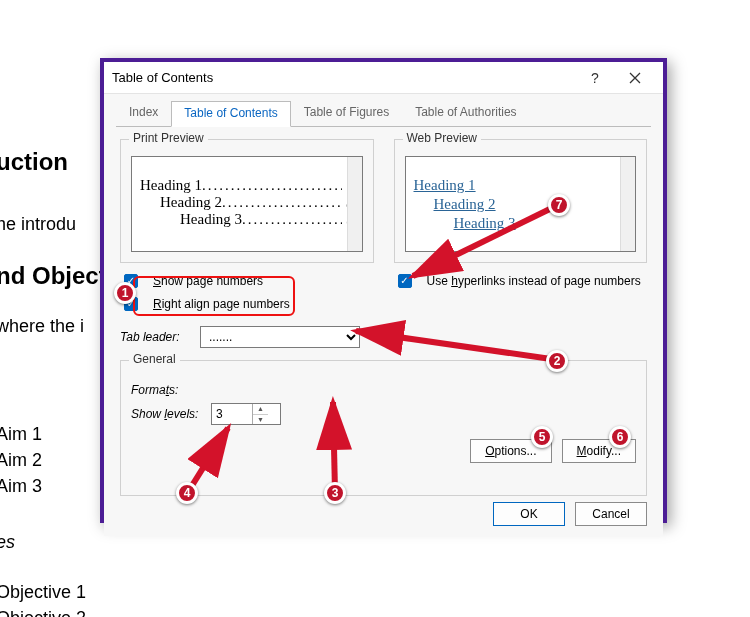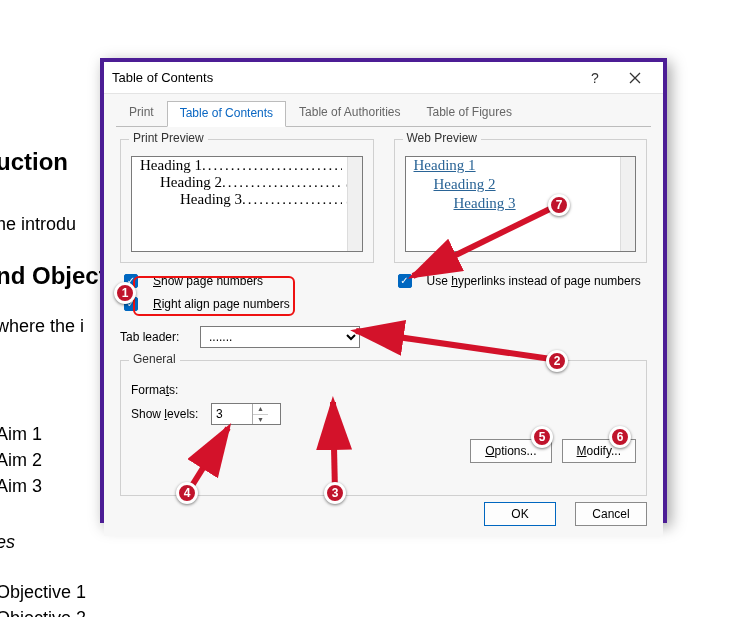--- a/index.html
+++ b/index.html
@@ -91,21 +91,21 @@
     color:#333;
     font-size:12px;
   }
   .previews { display:flex; gap:20px; }
   .previews .col { flex:1; min-width:0; }
 
   .preview-box {
     background:#fff;
     border:1px solid #7a7a7a;
     height:96px;
-    padding:0 8px;
+    padding:20px 8px;
     font-family: "Times New Roman", serif;
     font-size:15px;
     overflow:hidden;
     position:relative;
   }
   .ppv-row{display:flex;white-space:nowrap;}
   .ppv-row .dots{flex:1; overflow:hidden; letter-spacing:2px;}
   .ppv-row .pg{padding-left:4px;}
   .ppv-i1{padding-left:20px;}
   .ppv-i2{padding-left:40px;}
@@ -123,38 +123,38 @@
   .chk-row { display:flex; align-items:center; gap:12px; margin:3px 0; }
   input[type=checkbox]{
     appearance:none; width:14px; height:14px; border:1px solid #1a62b3; border-radius:2px;
     display:inline-flex;align-items:center;justify-content:center;background:#fff;
   }
   input[type=checkbox]:checked{background:#0067c0;border-color:#0067c0;}
   input[type=checkbox]:checked::after{content:"✓";color:#fff;font-size:10px;line-height:1;}
   .u{ text-decoration: underline; text-underline-offset:1px; }
 
   .field-row{display:flex;align-items:center;gap:10px;margin:6px 0;}
-  .field-row label{min-width:70px;}
+  .field-row label{min-width:70px;font-style:italic;}
   select, .spin {
     border:1px solid #7a7a7a; background:#fff; height:22px; font-size:12px;
   }
   select{padding:2px 4px;}
   .spin{display:flex;align-items:stretch;width:70px;}
   .spin input{border:none;width:40px;padding:2px 4px;font-size:12px;}
   .spin .arrows{display:flex;flex-direction:column;border-left:1px solid #aaa;width:16px;}
   .spin .arrows span{flex:1;display:flex;align-items:center;justify-content:center;font-size:7px;color:#555;border-bottom:1px solid #ccc;}
   .spin .arrows span:last-child{border-bottom:none;}
 
   .btn{
     border:1px solid #8a8a8a;background:#fdfdfd;height:24px;padding:0 14px;
     display:inline-flex;align-items:center;justify-content:center;font-size:12px;
     cursor:pointer; min-width:72px;
   }
   .btn.primary{border-color:#0067c0;}
-  .btn-row-right{display:flex;justify-content:flex-end;gap:19px;margin-top:6px;}
+  .btn-row-right{display:flex;justify-content:flex-end;gap:10px;margin-top:6px;}
 
   .lower-btns{display:flex;justify-content:flex-end;gap:10px;margin-top:14px;}
 
   
   .red-box{
     position:absolute;
     border:2px solid #e11;
     border-radius:6px;
     pointer-events:none;
   }
@@ -190,24 +190,24 @@
     <span class="title">Table of Contents</span>
     <div class="title-btn">?</div>
     <div class="title-btn title-close">
       <svg width="12" height="12" viewBox="0 0 12 12">
           <path d="M1 1 L11 11 M11 1 L1 11" stroke="currentColor" stroke-width="1.3"></path>
         </svg>
     </div>
   </div>
 
   <div class="tabs">
-    <div class="tab">Print</div>
+    <div class="tab">Index</div>
     <div class="tab active">Table of Contents</div>
+    <div class="tab">Table of Figures</div>
     <div class="tab">Table of Authorities</div>
-    <div class="tab">Table of Figures</div>
   </div>
   <div class="tabline"></div>
 
   <div class="body">
     <div class="previews">
 
       <div class="col">
         <div class="group">
           <span class="legend">Print Preview</span>
           <div class="preview-box">

